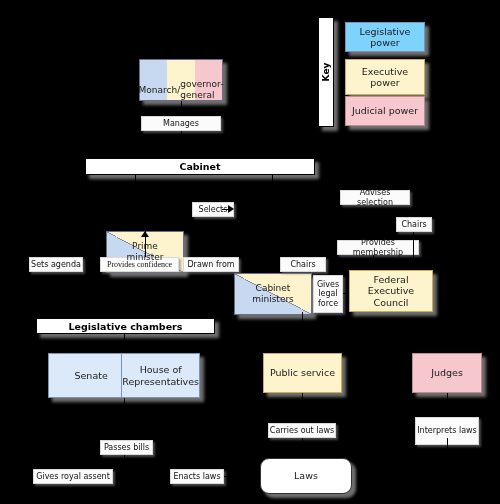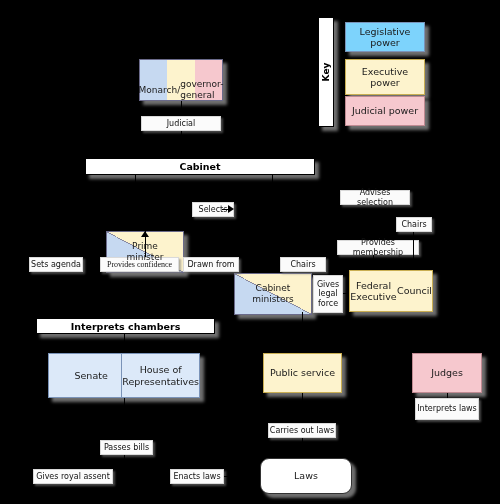--- a/index.html
+++ b/index.html
@@ -111,21 +111,21 @@
 
   <div class="abs ent-tri shadowed" style="left:139px;top:59px;width:84px;height:42px;">
     <div class="txt" style="position:absolute;inset:0;display:flex;align-items:center;justify-content:center;font-size:9px;line-height:1.2;color:#1a1a1a;margin-top:20px;">
       <span>Monarch/</span>
       <span>governor-general</span>
     </div>
   </div>
 
   <div class="ln vln" style="left:181px;top:101px;height:15px;"></div>
   <div class="abs elabel" style="left:141px;top:116px;width:80px;height:15px;">
-    <span>Judicial</span>
+    <span>Manages</span>
   </div>
   <div class="ln vln" style="left:181px;top:131px;height:27px;"></div>
 
   <div class="abs bar shadowed" style="left:85px;top:158px;width:230px;height:17px;">
     <span>Cabinet</span>
   </div>
 
   <div class="ln vln" style="left:135px;top:175px;height:11px;"></div>
   <div class="arrow arrow-d" style="left:131px;top:184px;"></div>
   <div class="ln vln" style="left:272px;top:175px;height:11px;"></div>
@@ -189,27 +189,27 @@
   </div>
 
   <div class="abs elabel" style="left:313px;top:275px;width:30px;height:38px;flex-direction:column;">
     <span>Gives</span>
     <span>legal</span>
     <span>force</span>
   </div>
   <div class="ln hln" style="left:343px;top:293px;width:9px;"></div>
   <div class="arrow arrow-r" style="left:347px;top:289px;"></div>
 
-  <div class="abs ent ent-exec shadowed" style="left:349px;top:270px;width:84px;height:42px;flex-direction:row;">
+  <div class="abs ent ent-exec shadowed" style="left:349px;top:270px;width:84px;height:42px;flex-direction:column;">
     <span>Federal Executive</span>
     <span>Council</span>
   </div>
 
   <div class="abs bar shadowed" style="left:36px;top:318px;width:179px;height:16px;">
-    <span>Interprets chambers</span>
+    <span>Legislative chambers</span>
   </div>
   <div class="ln vln" style="left:124px;top:334px;height:19px;"></div>
 
   <div class="abs splitbox shadowed" style="left:48px;top:353px;width:152px;height:45px;padding-left:12px;">
     <div class="half">
       <span>Senate</span>
     </div>
     <div class="half" style="flex-direction:column;">
       <span>House of</span>
       <span>Representatives</span>
@@ -243,21 +243,21 @@
   <div class="abs elabel" style="left:268px;top:423px;width:68px;height:15px;">
     <span>Carries out laws</span>
   </div>
   <div class="ln vln" style="left:302px;top:438px;height:20px;"></div>
   <div class="arrow arrow-d" style="left:298px;top:452px;"></div>
 
   <div class="abs ent ent-jud shadowed" style="left:412px;top:353px;width:70px;height:40px;">
     <span>Judges</span>
   </div>
   <div class="ln vln" style="left:447px;top:393px;height:30px;"></div>
-  <div class="abs elabel" style="left:415px;top:398px;width:64px;height:22px;">
+  <div class="abs elabel" style="left:415px;top:417px;width:64px;height:28px;">
     <span>Interprets laws</span>
   </div>
   <div class="ln hln" style="left:352px;top:476px;width:95px;"></div>
   <div class="ln vln" style="left:447px;top:438px;height:38px;"></div>
   <div class="arrow arrow-l" style="left:350px;top:472px;"></div>
 
   <div class="abs ent ent-plain shadowed" style="left:260px;top:458px;width:92px;height:36px;">
     <span>Laws</span>
   </div>
 

